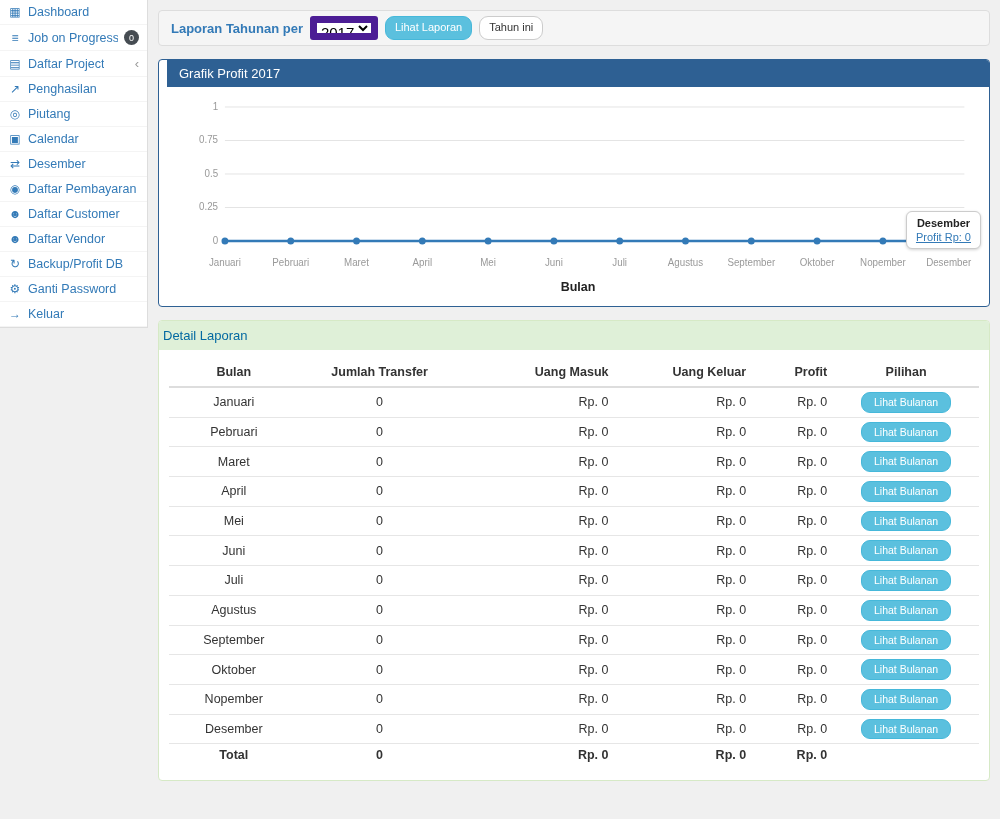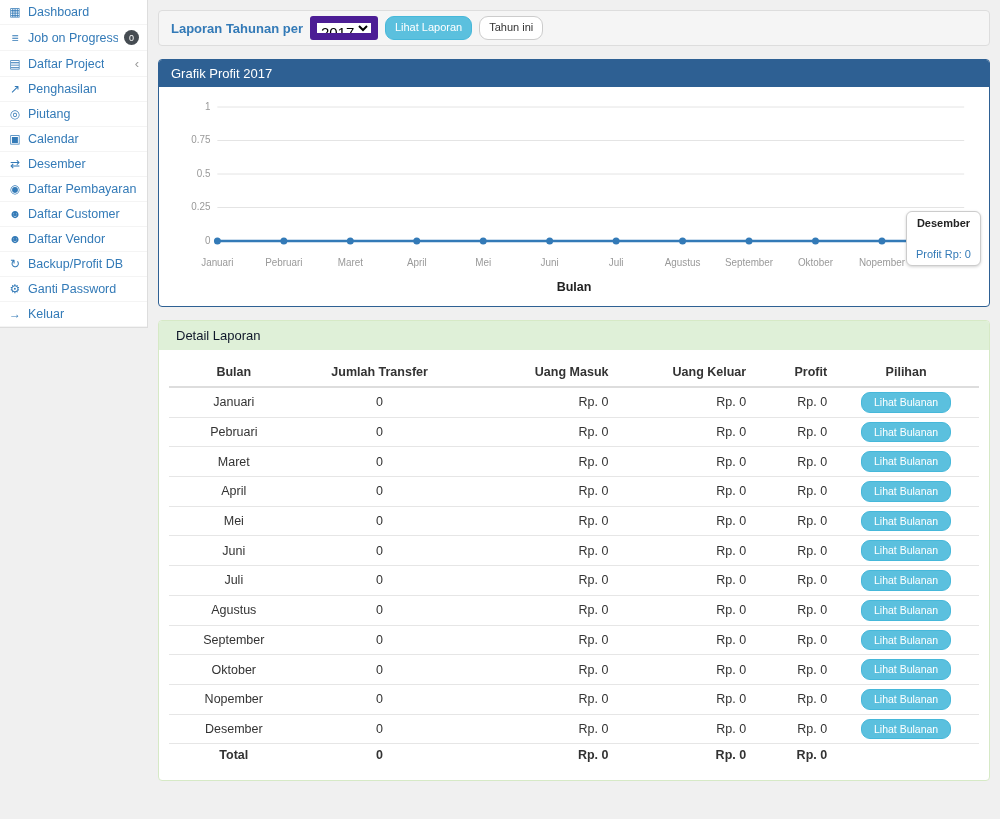--- a/index.html
+++ b/index.html
@@ -63,39 +63,39 @@
   }
   .btn {
     font-size:11px; border-radius:9px; padding:3px 9px;
     cursor:pointer; border:1px solid transparent; font-family:inherit; line-height:1.4;
   }
   .btn-info { background:#5bc0de; border-color:#46b8da; color:#fff; }
   .btn-default { background:#fff; border-color:#ccc; color:#333; }
   .btn-xs { font-size:10.5px; padding:2px 12px; }
 
   .panel { background:#fff; border:1px solid #ddd; border-radius:4px; margin-bottom:13px; overflow:hidden; }
-  .panel-primary { border-color:#2e6093; }
+  .panel-primary { border-color:#2e6093;padding-left:8px; }
   .panel-primary > .panel-heading { background:#2e6093; color:#fff; padding:6px 12px; font-size:13px; }
   .panel-success { border-color:#d6e9c6; }
-  .panel-success > .panel-heading { background:#dff0d8; color:#0f172a; padding:7px 17px; font-size:13px; }
+  .panel-success > .panel-heading { background:#dff0d8; color:#0369a1; padding:7px 4px; font-size:13px; }
 
   
   .chart-body { position:relative; padding:8px 10px 4px; }
   .y-axis-title { font-weight:bold; color:#222; font-size:13px; margin:2px 0 0 8px; height:18px; }
   #profit-chart { width:100%; height:185px; display:block; }
   #profit-chart text { font-family:"Liberation Sans", sans-serif; font-size:10px; fill:#999; }
   .x-axis-title { text-align:center; font-weight:bold; font-size:12.5px; color:#222; margin:0 0 8px; }
   .chart-tooltip {
     position:absolute; right:8px; top:124px;
     background:#fff; border:1px solid #ccc; border-radius:6px;
     padding:5px 9px; text-align:center; font-size:11px;
     box-shadow:0 1px 3px rgba(0,0,0,0.18); white-space:nowrap;
   }
   .tt-title { font-weight:bold; color:#222; }
-  .tt-value { color:#337ab7; margin-top:19px; }
+  .tt-value { color:#337ab7; margin-top:2px;text-decoration:underline; }
 
   
   .detail-body { padding:8px 10px 14px; }
   table { width:100%; border-collapse:collapse; font-size:12.5px; }
   th, td { padding:4px 6px; border-bottom:1px solid #e6e6e6; }
   thead th { border-bottom:2px solid #ddd; padding:7px 6px; }
   th:nth-child(1), td:nth-child(1) { text-align:center; width:16%; }
   th:nth-child(2), td:nth-child(2) { text-align:center; width:20%; }
   th:nth-child(3), td:nth-child(3) { text-align:right;  width:19%; }
   th:nth-child(4), td:nth-child(4) { text-align:right;  width:17%; }

